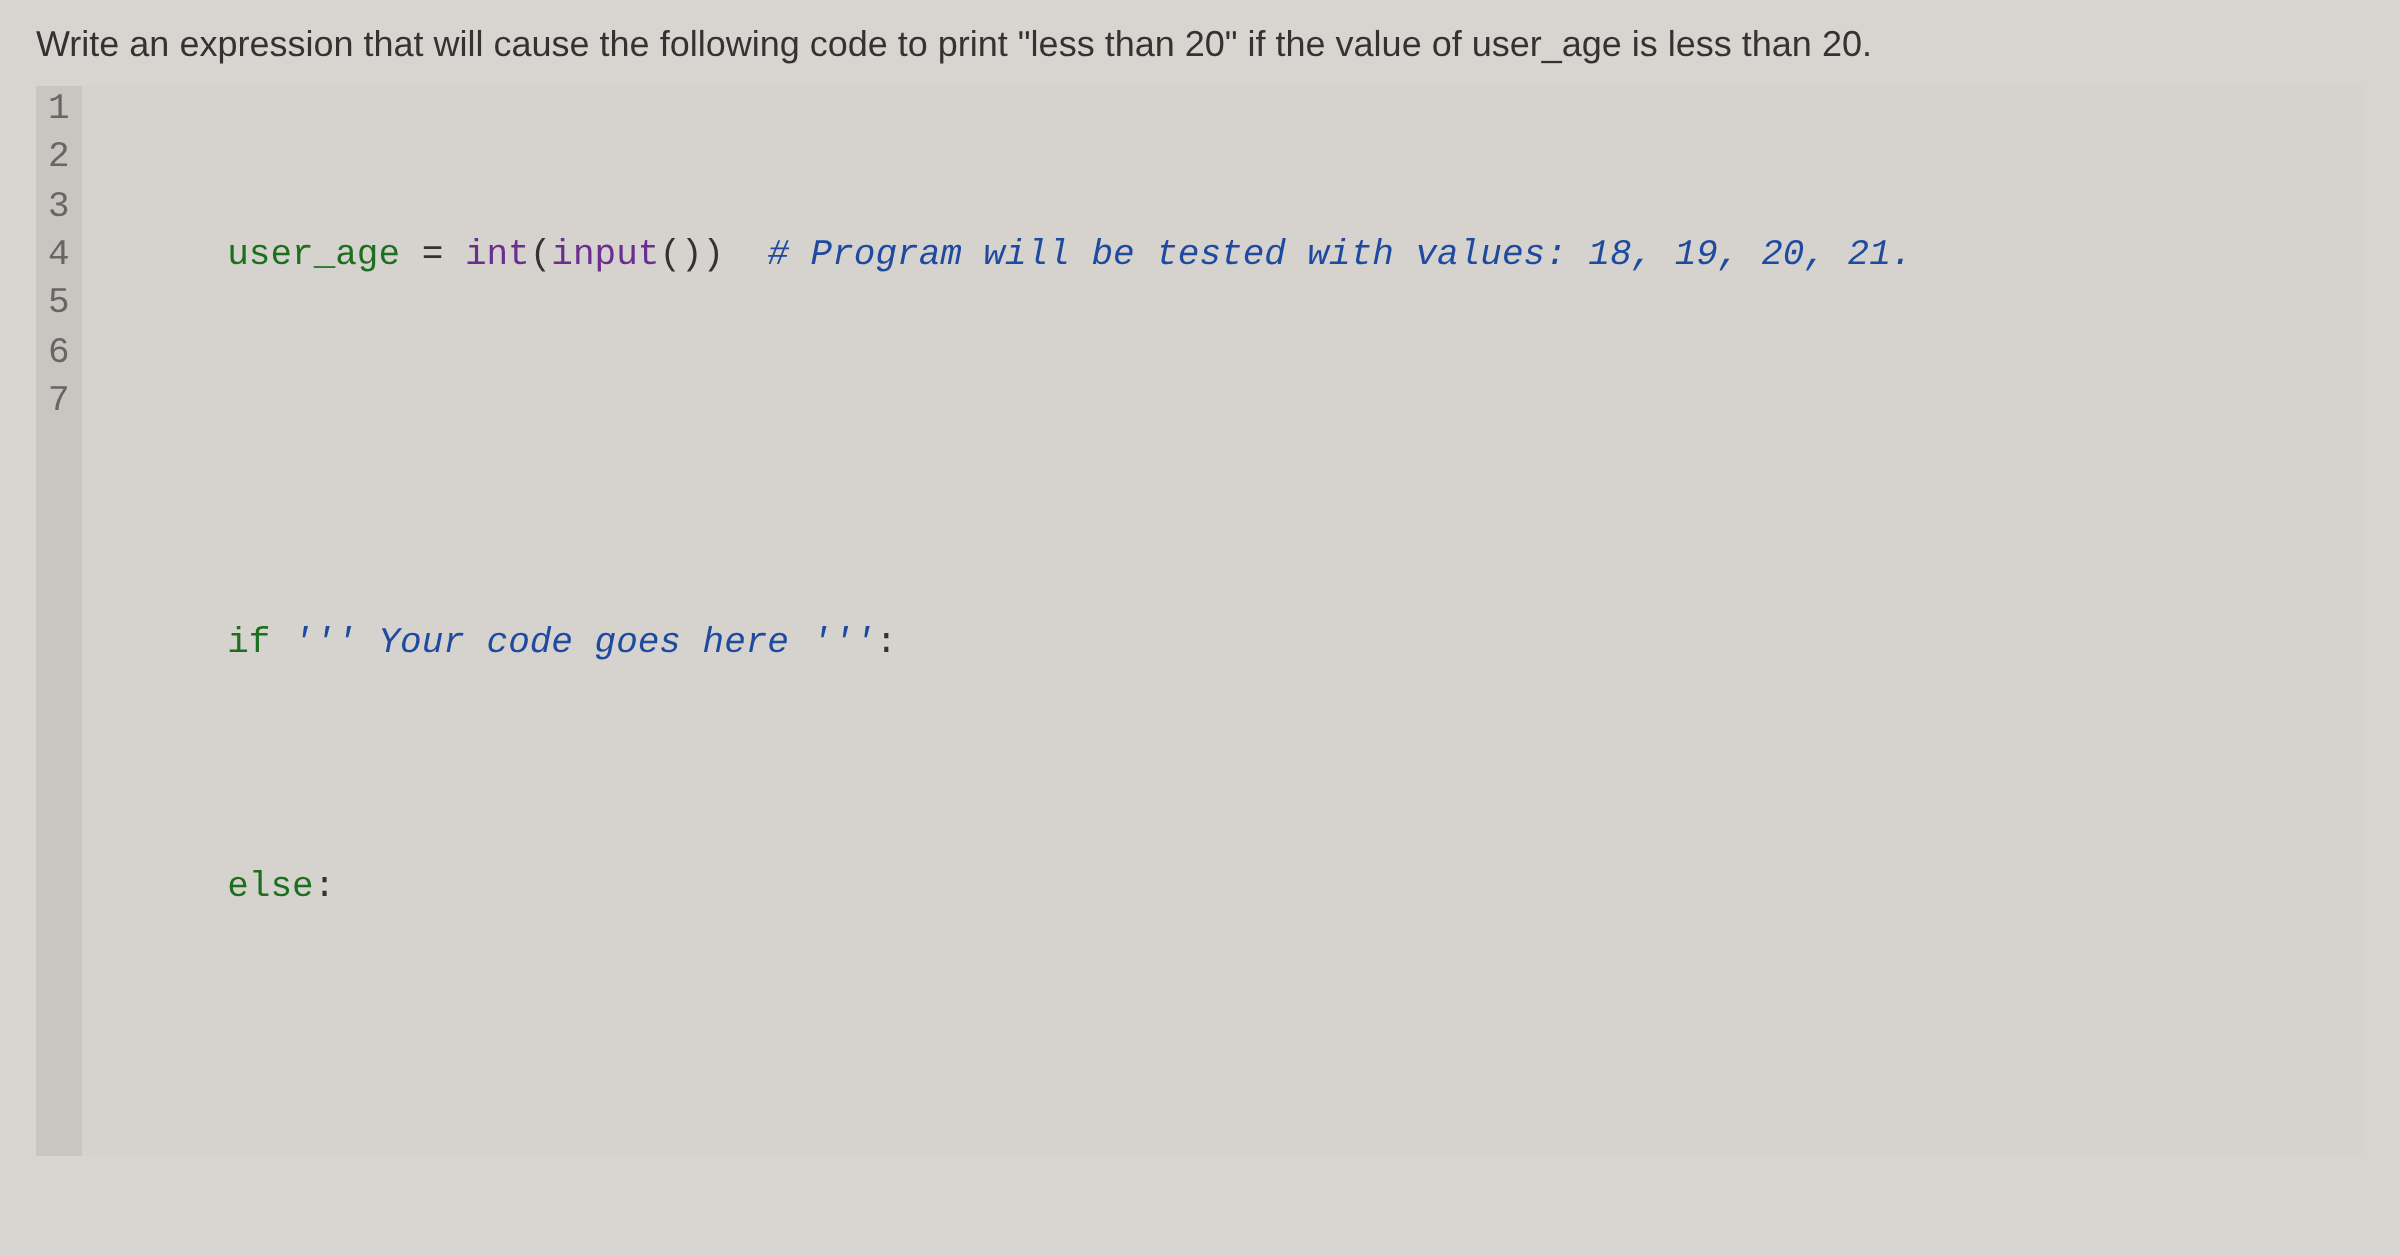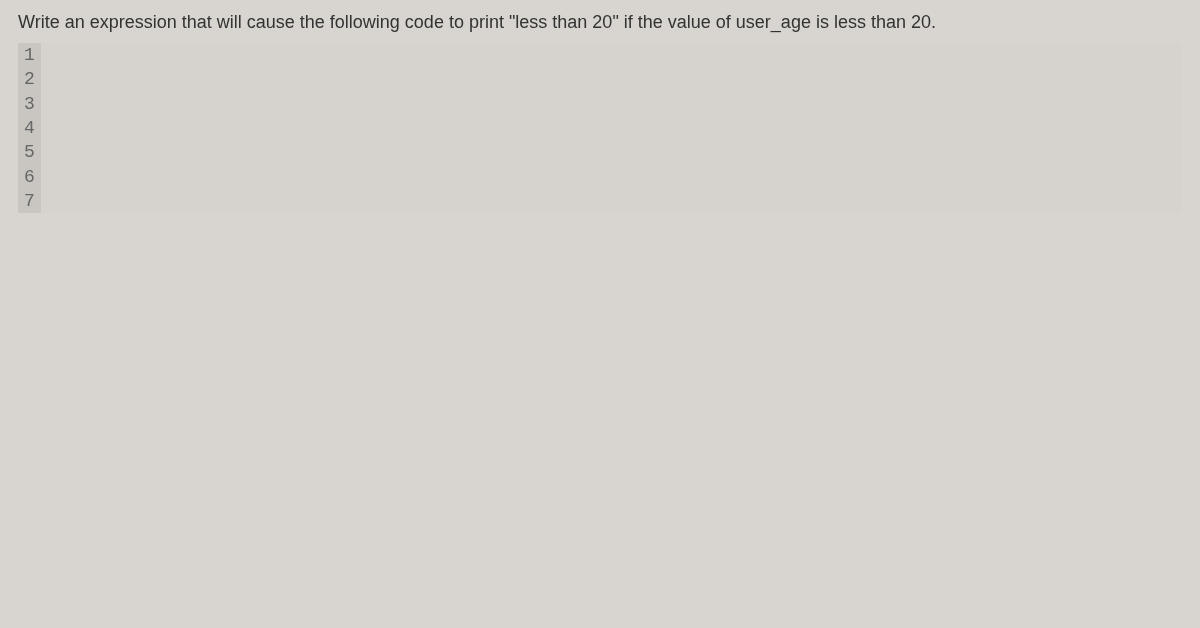--- a/index.html
+++ b/index.html
@@ -54,17 +54,26 @@
   <div class="gutter">
     <div>1</div>
     <div>2</div>
     <div>3</div>
     <div>4</div>
     <div>5</div>
     <div>6</div>
     <div>7</div>
   </div>
   <div class="code">
+    <div>
+      <span class="tok-id">user_age</span><span class="tok-op"> = </span><span class="tok-fn">int</span><span class="tok-op">(</span><span class="tok-fn">input</span><span class="tok-op">())</span><span>  </span><span class="tok-cmt"># Program will be tested with values: 18, 19, 20, 21.</span>
+    </div>
     <div></div>
+    <div>
+      <span class="tok-kw">if</span><span> </span><span class="tok-cmt">''' Your code goes here '''</span><span class="tok-op">:</span>
+    </div>
+    <div>
+      <span class="tok-kw">else</span><span class="tok-op">:</span>
+    </div>
     
     
   </div>
 </div>
 
 </body></html>

